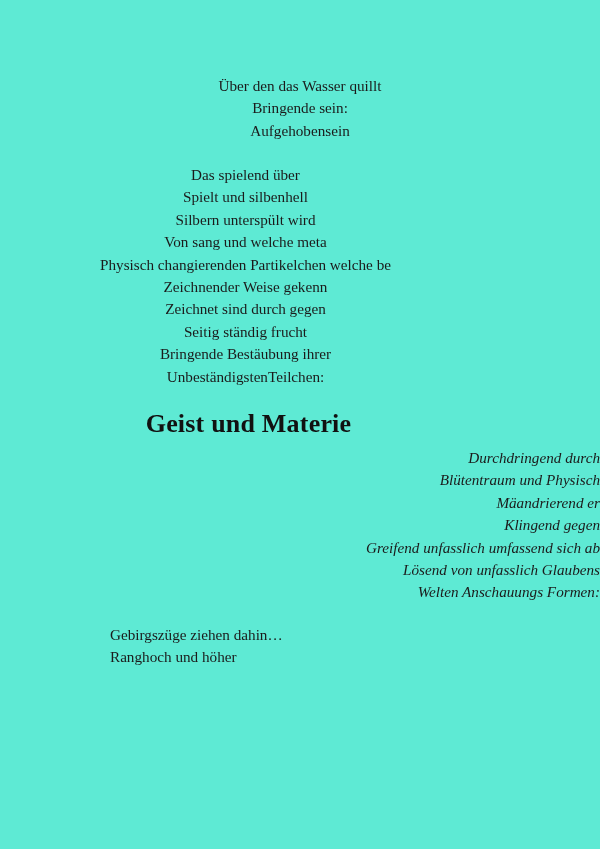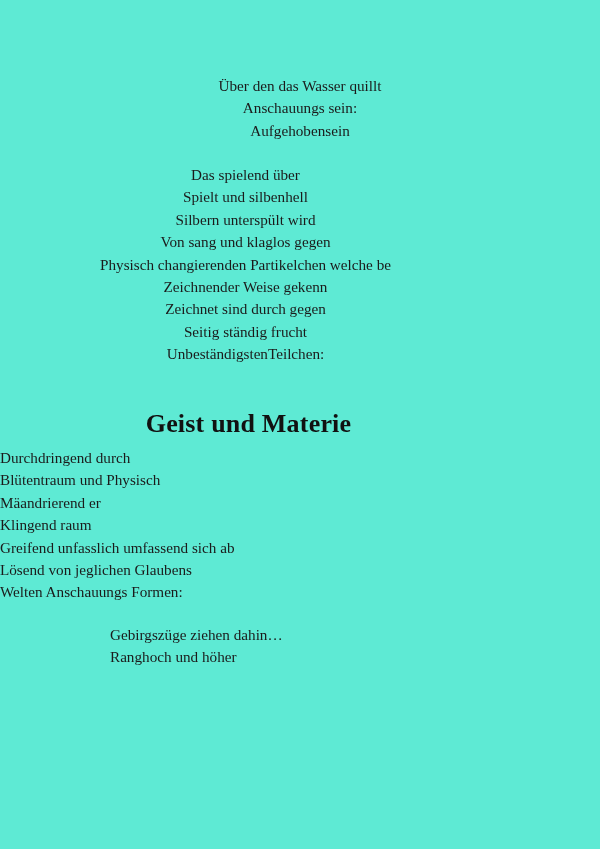--- a/index.html
+++ b/index.html
@@ -73,66 +73,68 @@
     color: #111111;
     white-space: pre;
   }
 
   
   .stanza-center {
     position: absolute;
     left: 0;
     top: 447px;
     width: 600px;
-    text-align: left;
+    text-align: right;
+    font-style: italic;
   }
 
   
   .stanza-left {
     position: absolute;
     left: 110px;
     top: 624px;
     width: 430px;
     text-align: left;
   }
 </style>
 </head>
 <body>
 
 <div class="page" style="background: #5eead4; color: rgb(27, 27, 27);">
 
   <div class="poem">
 
     <div class="stanza stanza-opening">
         <div class="line">Über den das Wasser quillt</div>
-        <div class="line">Anschauungs sein:</div>
+        <div class="line">Bringende sein:</div>
         <div class="line">Aufgehobensein</div>
       </div>
 
     <div class="stanza stanza-right">
         <div class="line">Das spielend über</div>
         <div class="line">Spielt und silbenhell</div>
         <div class="line">Silbern unterspült wird</div>
-        <div class="line">Von sang und klaglos gegen</div>
+        <div class="line">Von sang und welche meta</div>
         <div class="line">Physisch changierenden Partikelchen welche be</div>
         <div class="line">Zeichnender Weise gekenn</div>
         <div class="line">Zeichnet sind durch gegen</div>
         <div class="line">Seitig ständig frucht</div>
+        <div class="line">Bringende Bestäubung ihrer</div>
         <div class="line">UnbeständigstenTeilchen:</div>
       </div>
 
     <div class="heading">Geist und Materie</div>
 
     <div class="stanza stanza-center">
         <div class="line">Durchdringend durch</div>
         <div class="line">Blütentraum und Physisch</div>
         <div class="line">Mäandrierend er</div>
-        <div class="line">Klingend raum</div>
+        <div class="line">Klingend gegen</div>
         <div class="line">Greifend unfasslich umfassend sich ab</div>
-        <div class="line">Lösend von jeglichen Glaubens</div>
+        <div class="line">Lösend von unfasslich Glaubens</div>
         <div class="line">Welten Anschauungs Formen:</div>
       </div>
 
     <div class="stanza stanza-left">
         <div class="line">Gebirgszüge ziehen dahin…</div>
         <div class="line">Ranghoch und höher</div>
       </div>
 
   </div>
 

